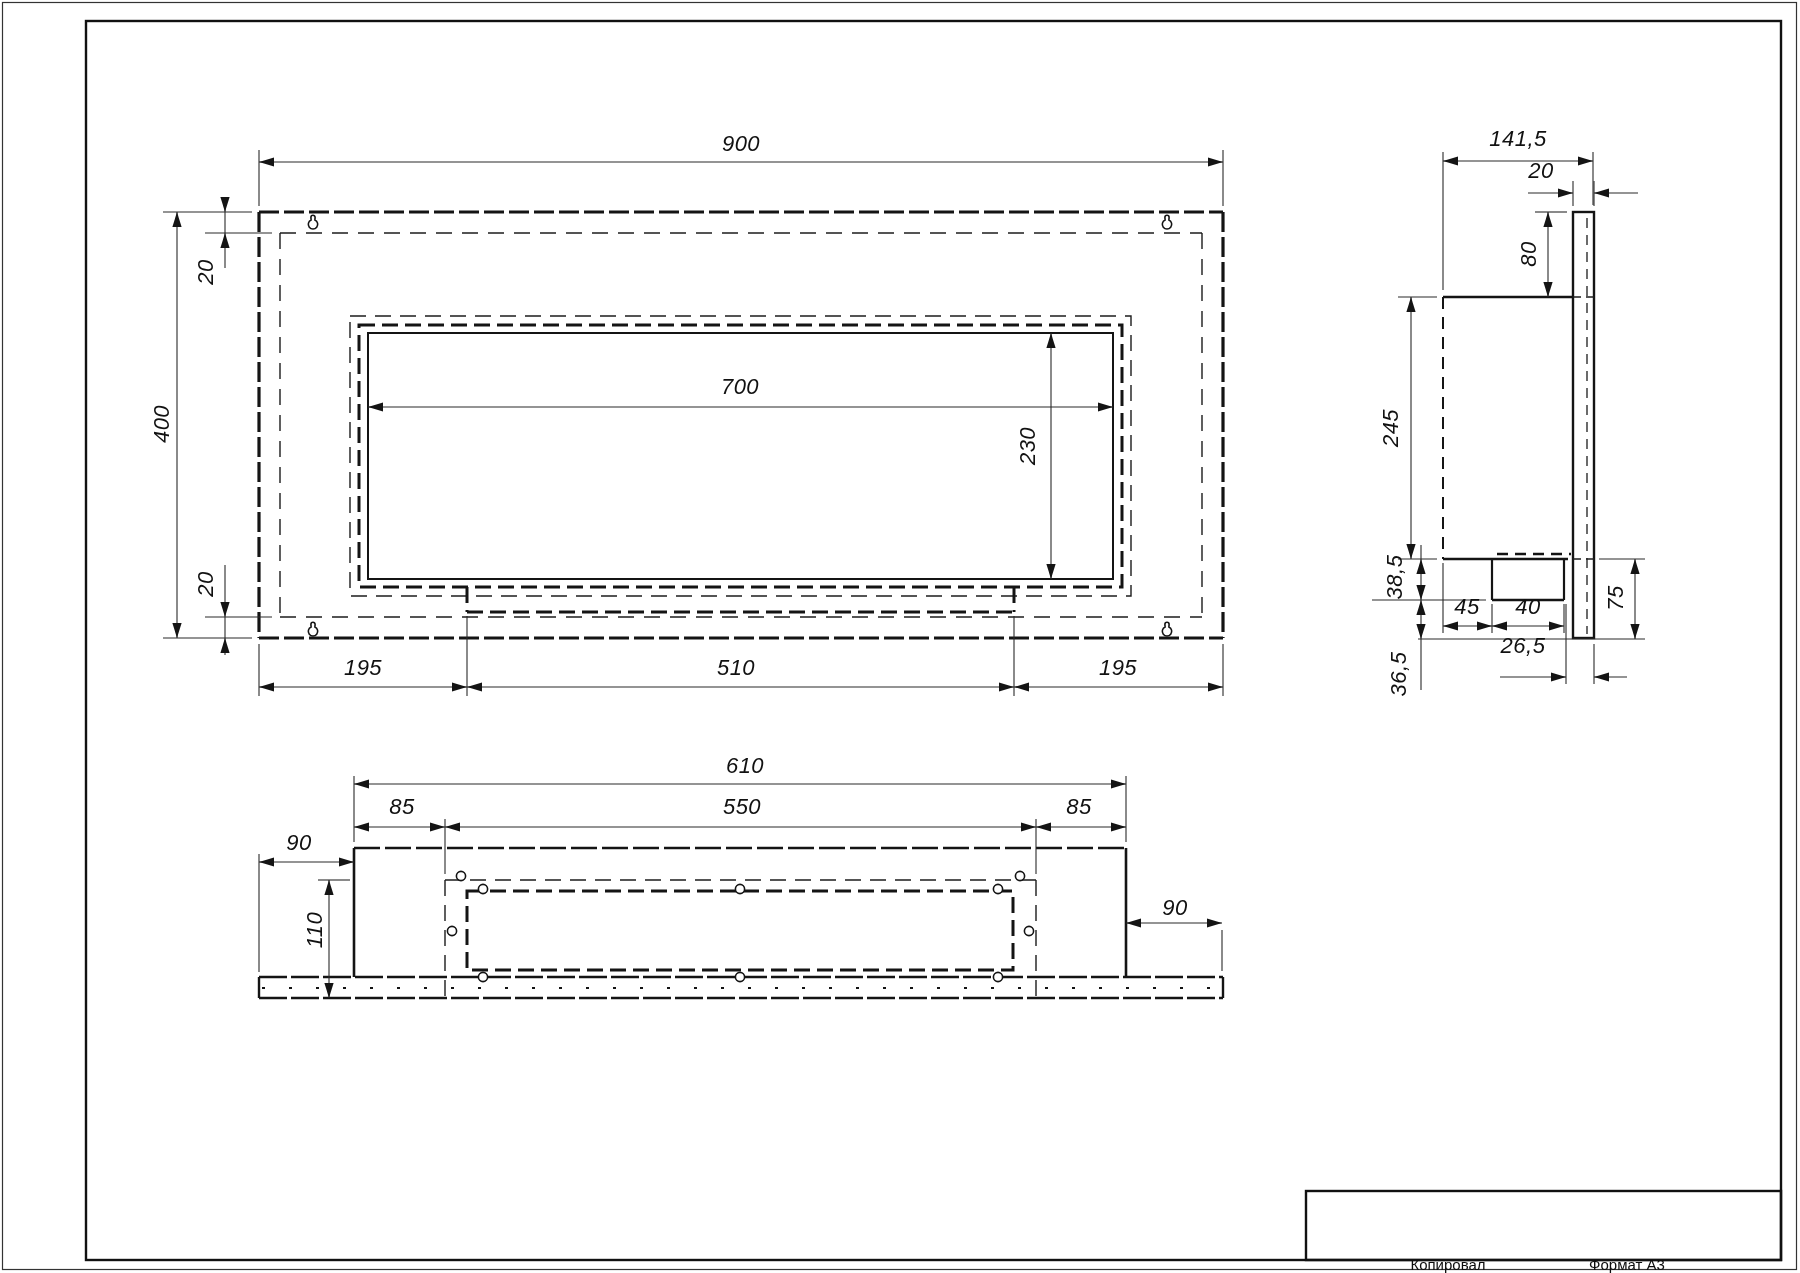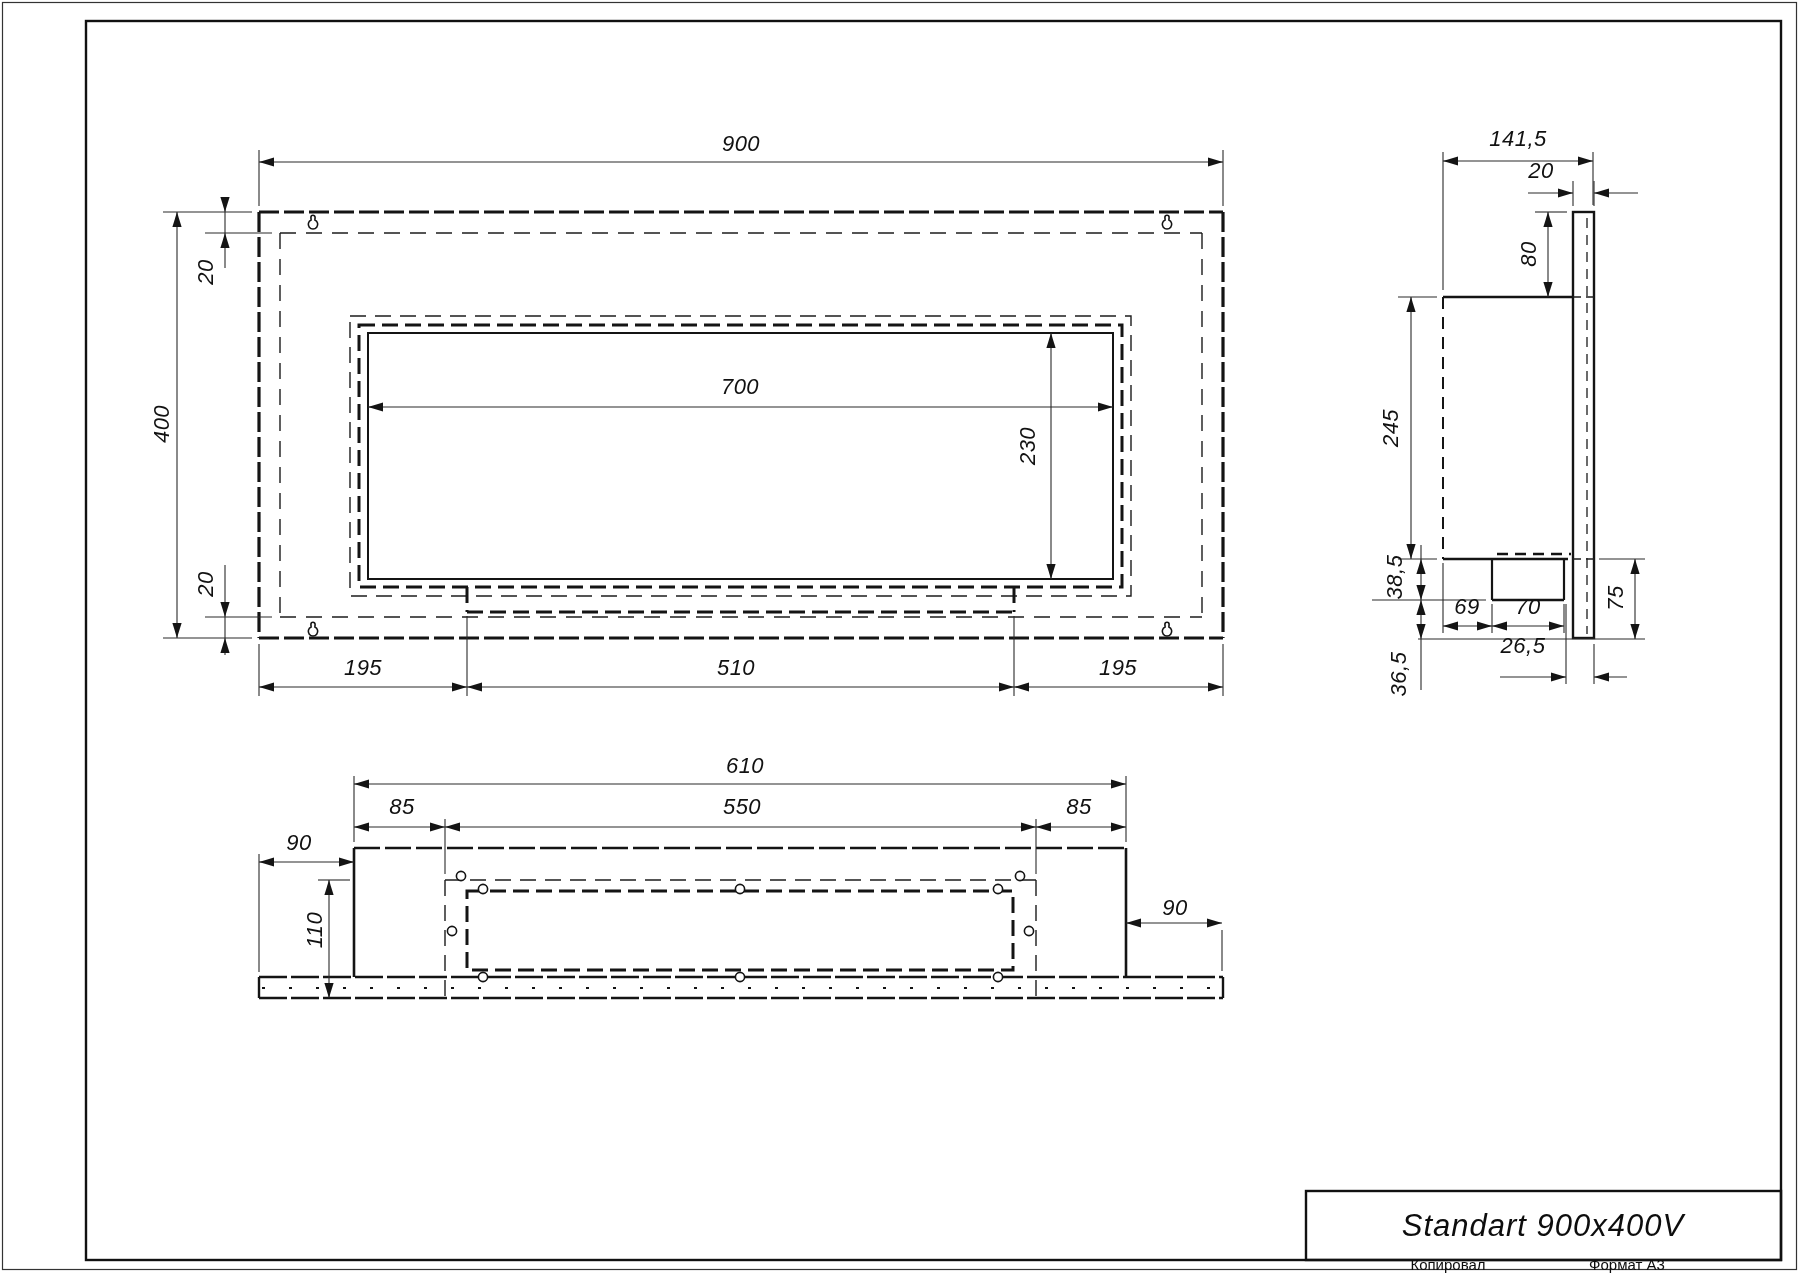--- a/index.html
+++ b/index.html
@@ -213,29 +213,28 @@
   <span class="dim" style="left:363px;top:668px">195</span>
   <span class="dim" style="left:736px;top:668px">510</span>
   <span class="dim" style="left:1118px;top:668px">195</span>
 
   <span class="dim" style="left:1518px;top:139px">141,5</span>
   <span class="dim" style="left:1541px;top:171px">20</span>
   <span class="dim rot" style="left:1529px;top:254px">80</span>
   <span class="dim rot" style="left:1391px;top:428px">245</span>
   <span class="dim rot" style="left:1395px;top:577px">38,5</span>
   <span class="dim rot" style="left:1399px;top:674px">36,5</span>
-  <span class="dim" style="left:1467px;top:607px">69</span>
-  <span class="dim" style="left:1528px;top:607px">70</span>
+  <span class="dim" style="left:1467px;top:607px">45</span>
+  <span class="dim" style="left:1528px;top:607px">40</span>
   <span class="dim rot" style="left:1616px;top:598px">75</span>
   <span class="dim" style="left:1523px;top:646px">26,5</span>
 
   <span class="dim" style="left:745px;top:766px">610</span>
   <span class="dim" style="left:402px;top:807px">85</span>
   <span class="dim" style="left:742px;top:807px">550</span>
   <span class="dim" style="left:1079px;top:807px">85</span>
   <span class="dim" style="left:299px;top:843px">90</span>
   <span class="dim rot" style="left:315px;top:930px">110</span>
   <span class="dim" style="left:1175px;top:908px">90</span>
 
-  <span class="title-text" style="left:1543px;top:1226px">Standart 900x400V</span>
   <span class="small-text" style="left:1448px;top:1264px">Копировал</span>
   <span class="small-text" style="left:1627px;top:1264px">Формат А3</span>
 </div>
 
 </body></html>

